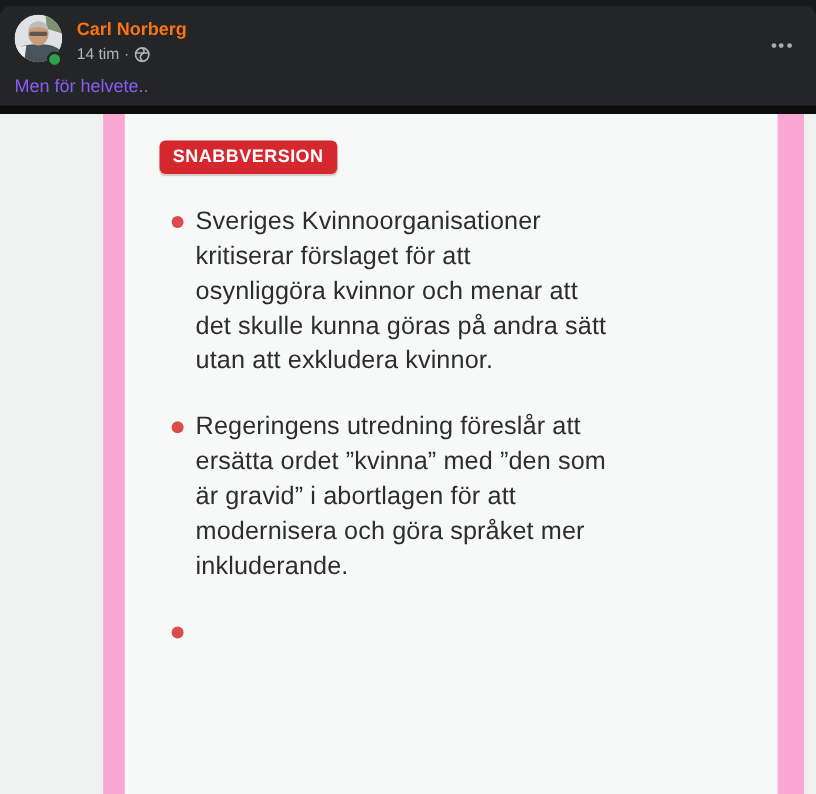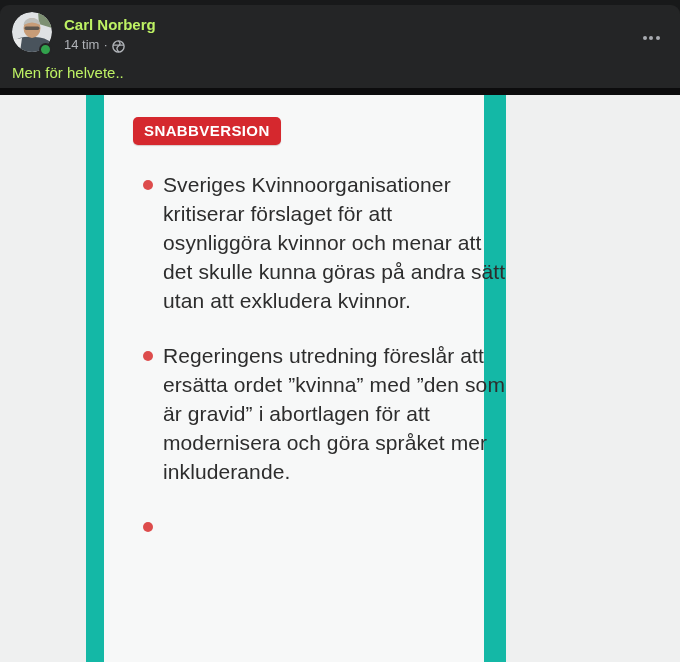--- a/index.html
+++ b/index.html
@@ -29,63 +29,63 @@
   }
   .presence-dot {
     position: absolute; left: 27px; top: 31px;
     width: 13px; height: 13px; border-radius: 50%;
     background: #31a24c;
     border: 2.5px solid #242526;
   }
 
   .author-name {
     position: absolute; left: 64px; top: 10px;
-    font-size: 15px; font-weight: 700; color: #bef264;
+    font-size: 15px; font-weight: 700; color: #f97316;
     line-height: 19px; cursor: pointer;
   }
   .meta-row {
     position: absolute; left: 64px; top: 31px;
-    display: flex; align-items: flex-end; gap: 4px;
+    display: flex; align-items: center; gap: 4px;
     font-size: 13px; color: #b0b3b8; line-height: 17px;
   }
   .meta-row .timestamp { cursor: pointer; }
   .globe-icon { display: inline-block; width: 13px; height: 13px; margin-top: 1px; }
 
   .more-button {
     position: absolute; right: 13px; top: 19px;
     width: 32px; height: 28px;
     display: flex; align-items: center; justify-content: center;
     gap: 2.5px; cursor: pointer; border-radius: 6px;
   }
   .more-button i {
     width: 4px; height: 4px; border-radius: 50%;
     background: #a8abb0; display: block;
   }
 
   .post-text {
     position: absolute; left: 12px; top: 58px;
-    font-size: 15px; color: #bef264; line-height: 20px;
+    font-size: 15px; color: #8b5cf6; line-height: 20px;
   }
 
   
   .media {
     position: absolute; left: 0; right: 0; top: 83px; bottom: 0;
     cursor: pointer;
   }
   .media-black-strip {
     position: absolute; left: 0; right: 0; top: 0; height: 7px;
     background: #0c0c0d;
   }
   .media-bg {
     position: absolute; left: 0; right: 0; top: 7px; bottom: 0;
     background: #eff0f0;
   }
   .news-card {
-    position: absolute; left: 86px; width: 420px; top: 0; bottom: 0;
-    background: #14b8a6;
+    position: absolute; left: 86px; width: 584px; top: 0; bottom: 0;
+    background: #f9a8d4;
   }
   .news-inner {
     position: absolute; left: 18px; right: 22px; top: 0; bottom: 0;
     background: #f7f8f8;
   }
   .snabb-badge {
     position: absolute; left: 47px; top: 22px;
     background: #d5282e;
     color: #ffffff;
     font-size: 15px; font-weight: 700; letter-spacing: 0.4px;

